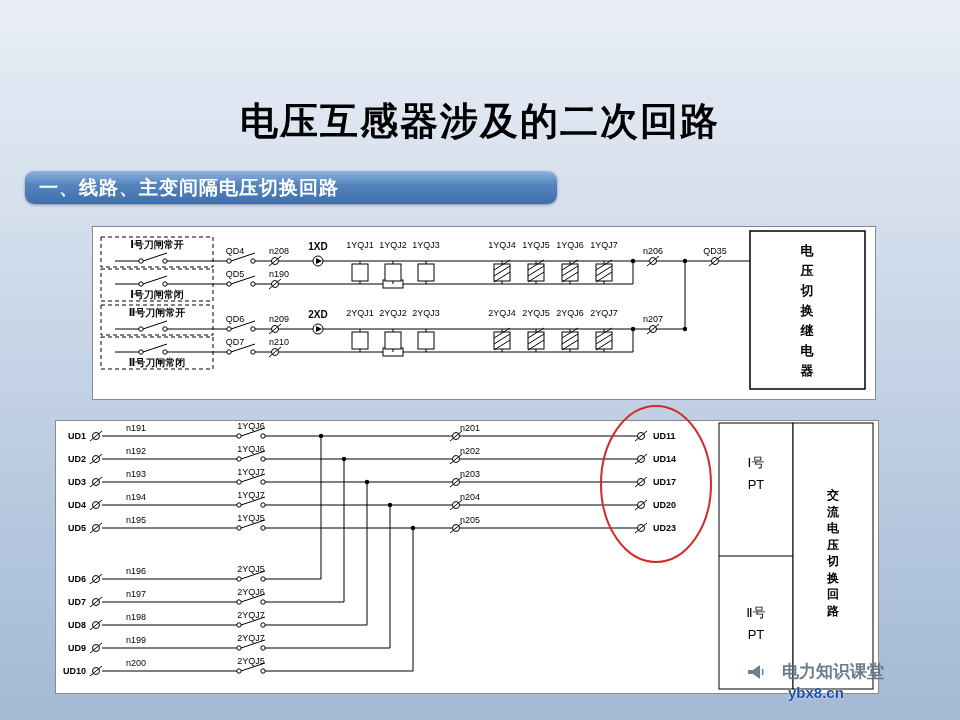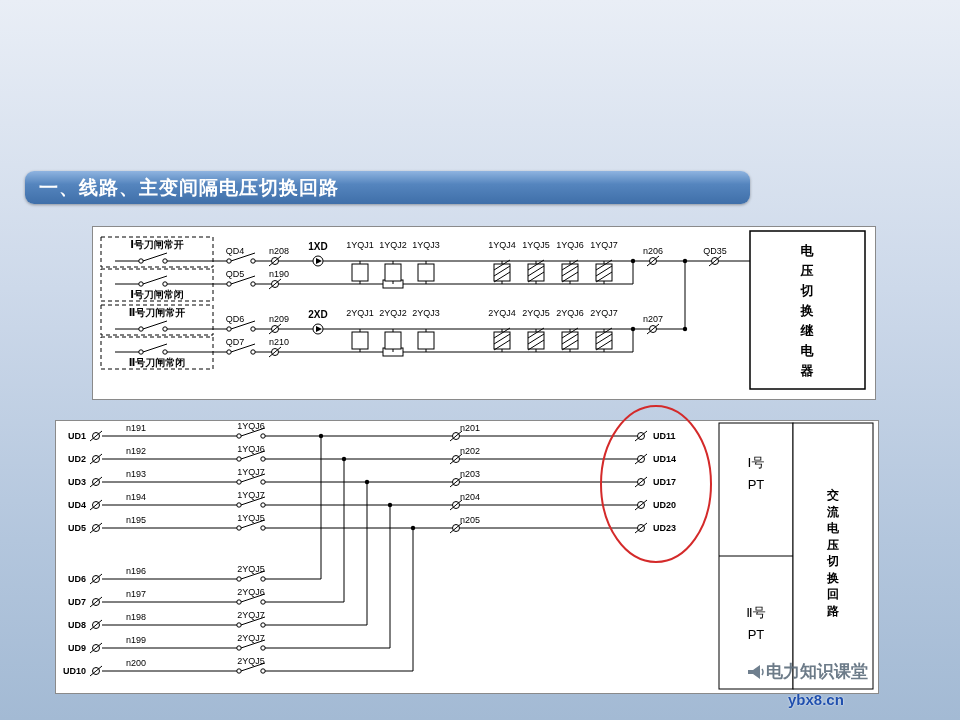--- a/index.html
+++ b/index.html
@@ -2,41 +2,42 @@
 <html><head>
 <meta charset="utf-8">
 <style>
   html,body{margin:0;padding:0;}
   body{width:960px;height:720px;overflow:hidden;
        font-family:"Liberation Sans","DejaVu Sans",sans-serif;}
   .slide{position:absolute;left:0;top:0;width:960px;height:720px;
          background:linear-gradient(180deg,#e9eef6 0%,#cdd9ea 40%,#b3c6dd 75%,#a3bad4 100%);}
   .title{position:absolute;left:0;top:96px;width:100%;text-align:center;
          font-size:38px;font-weight:bold;color:#000;letter-spacing:2px;}
-  .banner{position:absolute;left:25px;top:171px;width:725px;height:33px;
+  .banner{position:absolute;left:25px;top:171px;width:532px;height:33px;
           border-radius:9px;
           background:linear-gradient(180deg,#8fb4e0 0%,#5585be 40%,#3f6fa9 100%);
           box-shadow:0 1px 3px rgba(0,0,0,.35);}
   .banner span{display:block;padding-left:14px;line-height:33px;
           font-size:19px;font-weight:bold;color:#ffffff;letter-spacing:1px;}
   .panel{position:absolute;background:#ffffff;border:1px solid #8a8a8a;}
   .panel-top{left:76px;top:226px;width:782px;height:172px;margin-left:16px;}
   .panel-bottom{left:55px;top:420px;width:822px;height:272px;}
   svg{display:block;overflow:visible;font-family:"Liberation Sans","DejaVu Sans",sans-serif;}
   .watermark{position:absolute;left:746px;top:660px;width:170px;}
-  .wm-row{display:flex;align-items:center;gap:0;}
+  .wm-row{display:flex;align-items:center;gap:16px;}
   .wm-brand{font-size:17px;font-weight:bold;color:#5d6d7c;opacity:.9;}
-  .wm-url{font-size:15px;font-weight:bold;color:#1f4fae;margin-left:42px;margin-top:8px;
+  .wm-url{font-size:15px;font-weight:bold;color:#1f4fae;margin-left:42px;margin-top:1px;
           text-shadow:0 0 2px #ffffff;}
 </style>
 </head>
 <body>
 
 <div class="slide">
 
+  <div class="title">电压互感器涉及的二次回路</div>
 
   <div class="banner">
     <span>一、线路、主变间隔电压切换回路</span>
   </div>
 
   <div class="panel panel-top">
     <svg id="top-svg" width="780" height="170" viewBox="0 0 780 170">
         <rect x="8" y="10" width="112" height="30" fill="none" stroke="#000" stroke-width="1" stroke-dasharray="4 3"></rect>
         <text x="64" y="21" font-size="10" text-anchor="middle" font-weight="bold" fill="#000">Ⅰ号刀闸常开</text>
         <rect x="8" y="42" width="112" height="32" fill="none" stroke="#000" stroke-width="1" stroke-dasharray="4 3"></rect>

